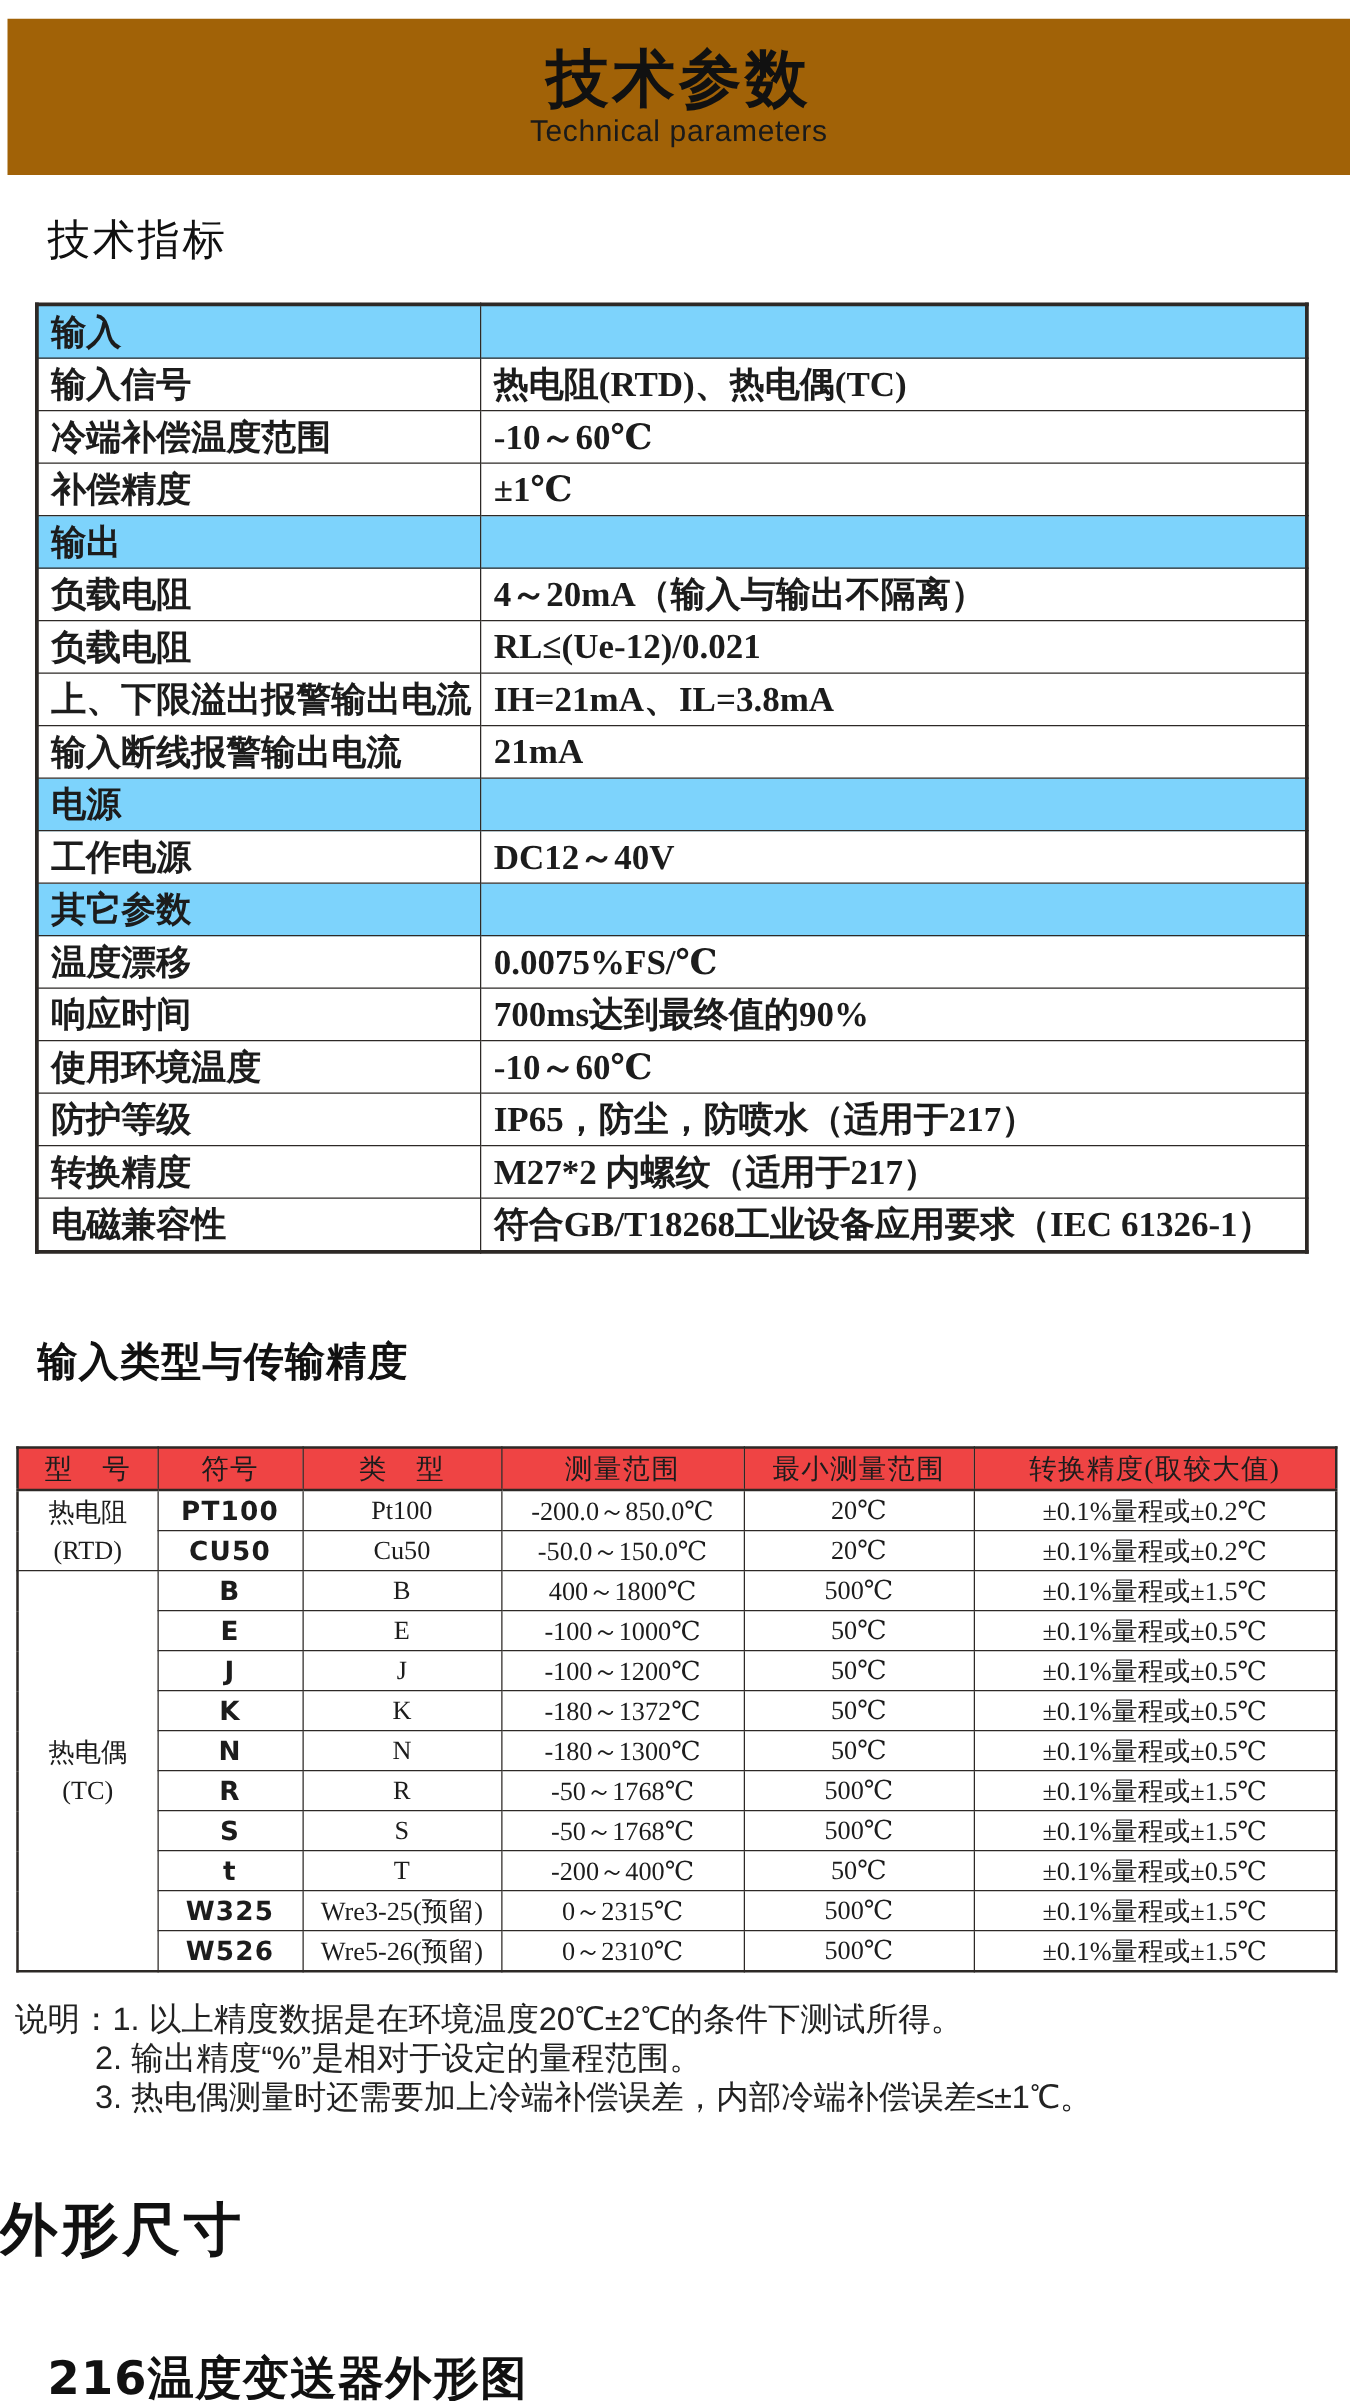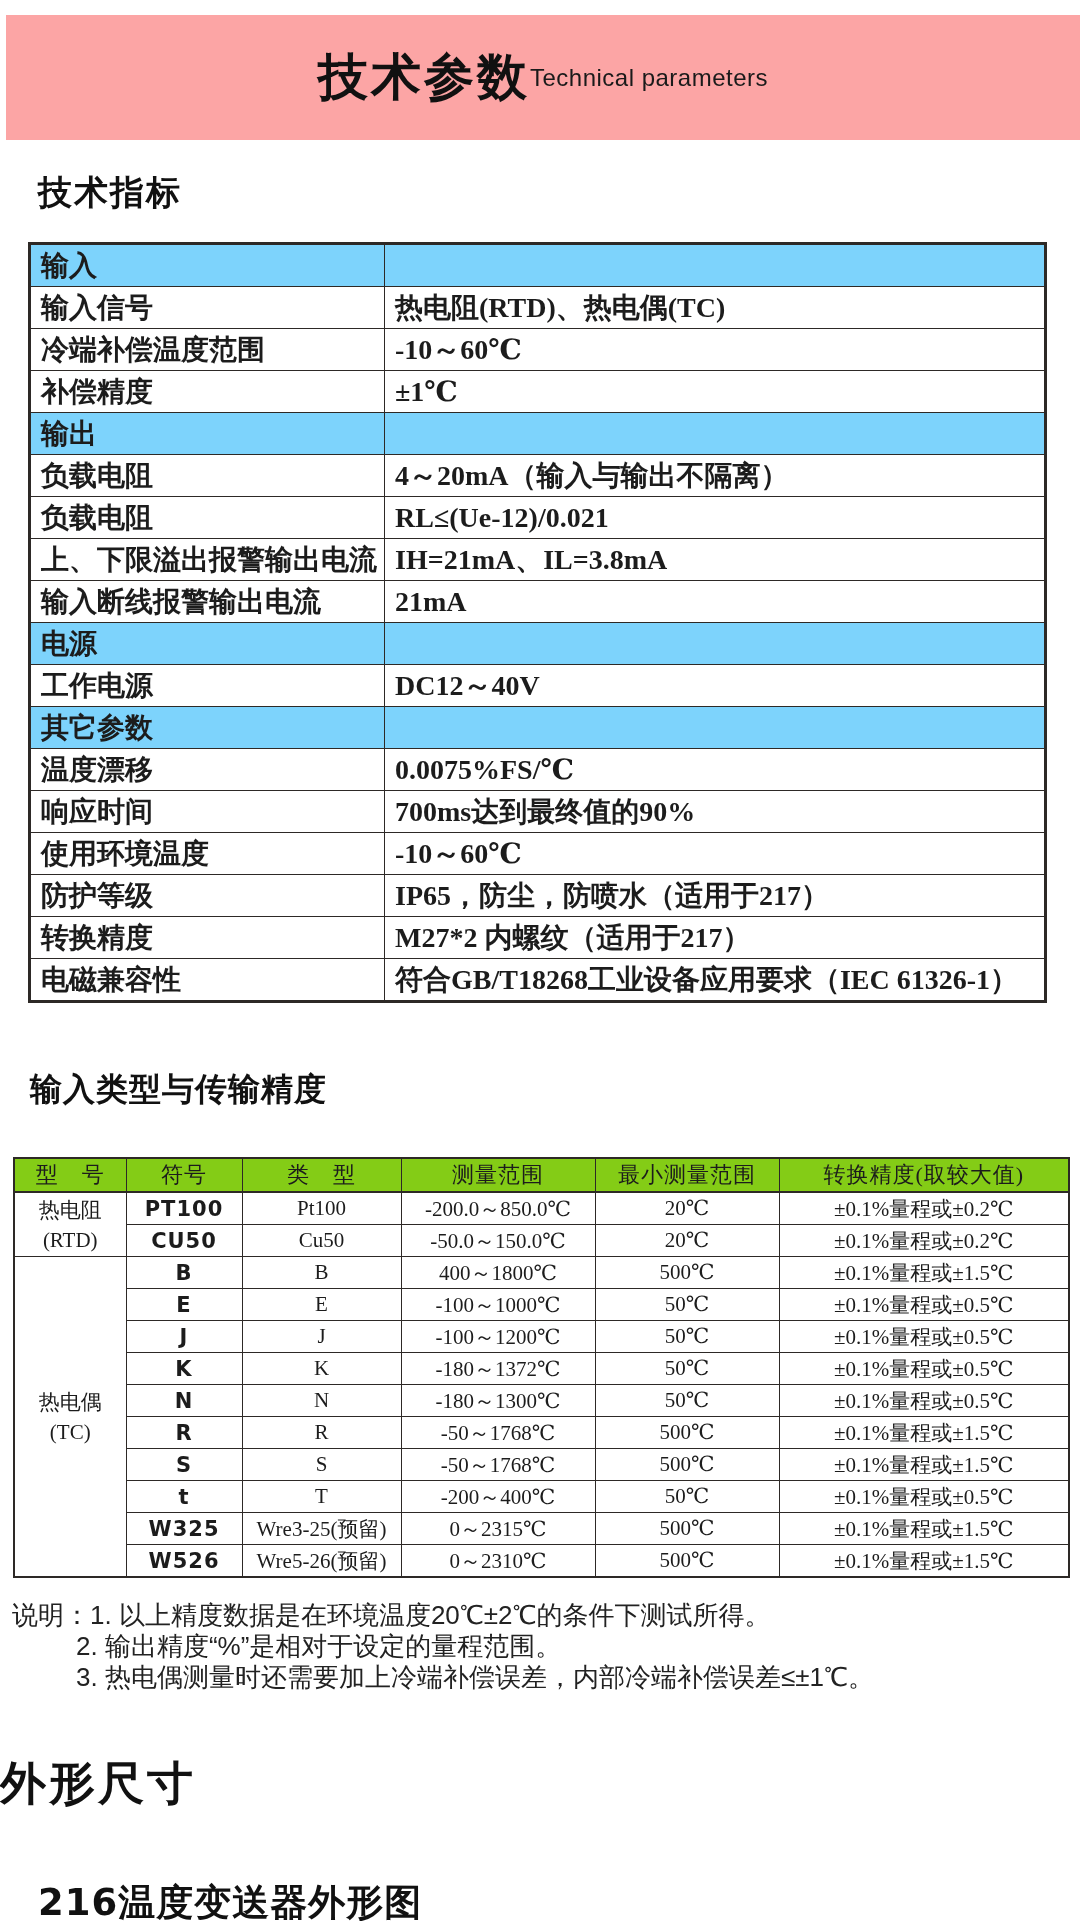--- a/index.html
+++ b/index.html
@@ -10,23 +10,23 @@
     color: #1c1c1c;
     font-family: "Liberation Sans", sans-serif;
     overflow: hidden;
     position: relative;
   }
 
   
   .banner {
     margin: 15px 0 0 6px;
     height: 125px;
-    background: #fca5a5;
+    background: #a16207;
     display: flex;
-    flex-direction: row;
+    flex-direction: column;
     align-items: center;
     justify-content: center;
   }
   .banner-title {
     font-family: "DejaVu Sans", sans-serif;
     font-weight: bold;
     font-size: 50px;
     letter-spacing: 3px;
     color: #111111;
     line-height: 1.1;
@@ -35,21 +35,21 @@
     font-size: 24px;
     letter-spacing: 0.5px;
     color: #1a1a1a;
     margin-top: 1px;
   }
 
   
   .h-specs {
     margin: 32px 12px 0 38px;
     font-family: "DejaVu Sans", sans-serif;
-    font-weight: bold;
+    font-weight: normal;
     font-size: 34px;
     line-height: 40px;
     letter-spacing: 2px;
     color: #111111;
   }
   .h-types {
     margin: 66px 0 0 30px;
     font-family: "DejaVu Sans", sans-serif;
     font-weight: bold;
     font-size: 32px;
@@ -106,21 +106,21 @@
     width: 1055px;
     border-collapse: collapse;
     table-layout: fixed;
     border: 2px solid #2d2926;
     font-family: "Liberation Serif", "DejaVu Serif", serif;
     font-size: 21px;
     color: #1c1c1c;
     text-align: center;
   }
   table.types th {
-    background: #84cc16;
+    background: #ef4444;
     border: 1px solid #2d2926;
     border-bottom: 2px solid #2d2926;
     height: 30px;
     font-weight: normal;
     font-size: 22px;
     letter-spacing: 1px;
   }
   table.types td {
     border: 1px solid #2d2926;
     height: 29px;

